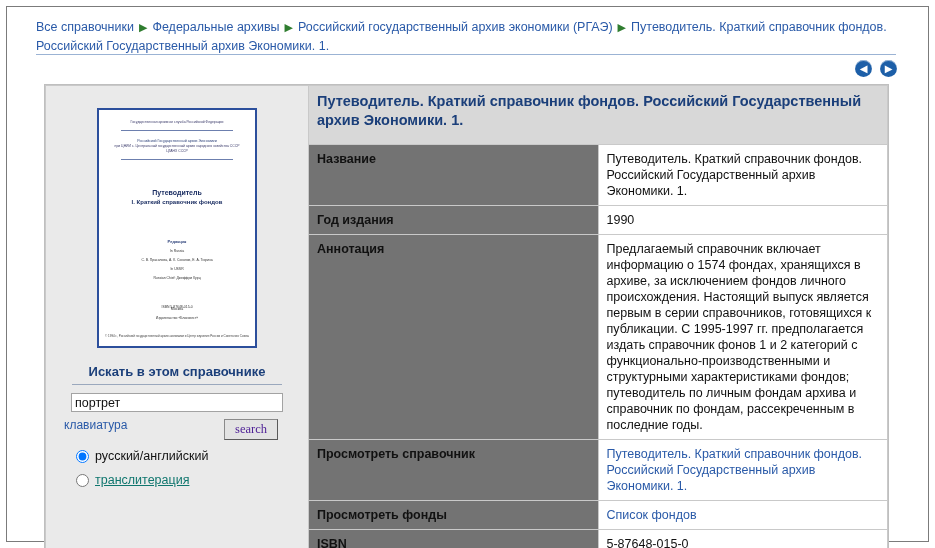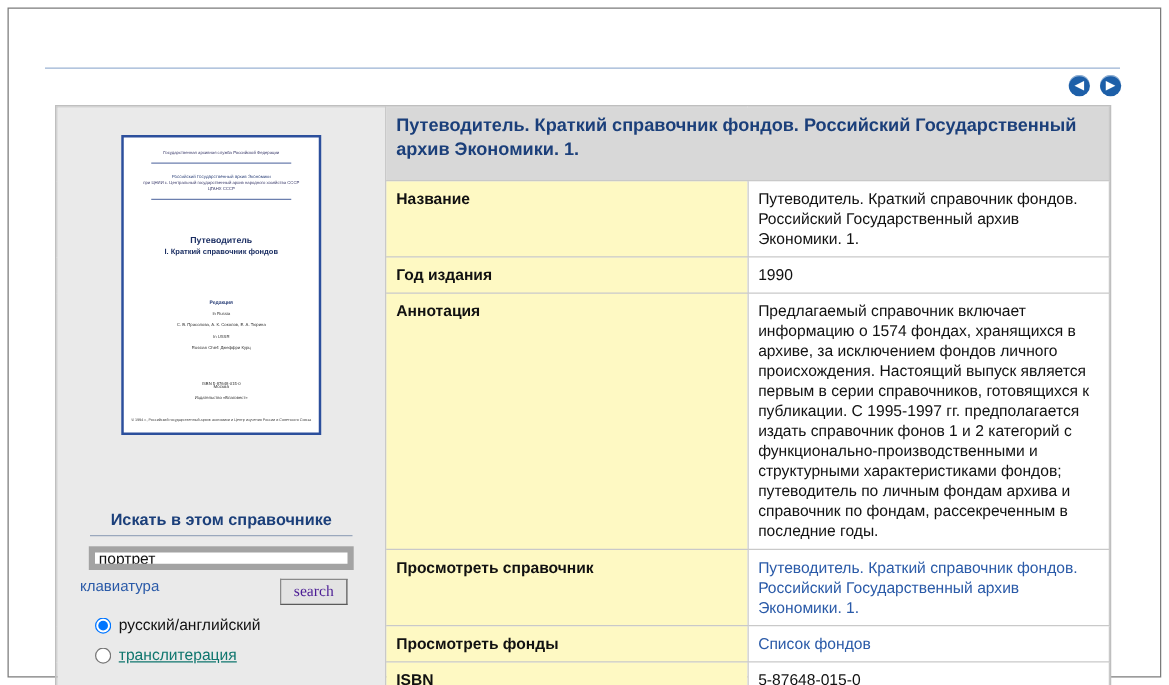--- a/index.html
+++ b/index.html
@@ -111,21 +111,21 @@
     padding: 10px 12px 8px 12px;
   }
   .header-title {
     color: #1b3f7a;
     font-size: 14.5px;
     font-weight: bold;
     line-height: 19px;
   }
   td.label {
     width: 190px;
-    background: #fef9c3;
+    background: #737373;
     color: #1b3f7a;
     font-weight: bold;
     font-size: 12.5px;
     margin-top: 30px;
   }
   td.value {
     background: #ffffff;
   }
   td.value a {
     color: #2a5aa8;
@@ -160,35 +160,34 @@
   .cover .c-ed { margin-top: 34px; font-size: 4px; color:#2a3f78; font-weight:bold;}
   .cover .c-names { margin-top: 4px; font-size:3.4px; color:#333; line-height:5px;}
   .cover .c-city { margin-top: 26px; font-size: 3.6px; color:#333;}
   .cover .c-isbn { position:absolute; left:0; right:0; bottom: 36px; font-size: 3.4px; color:#333;}
   .cover .c-foot { position:absolute; left:6px; right:6px; bottom: 8px; font-size:3px; color:#444; line-height:4.4px;}
   
   .searchbox {
     background: #eaeaea;
     padding: 6px 10px 12px 10px;
     text-align: center;
-    margin-top: 44px;
   }
   .search-title {
     color: #1b3f7a;
     font-size: 13px;
     font-weight: bold;
     padding-bottom: 4px;
     border-bottom: 1px solid #9aa8bd;
     display: block;
     margin: 0 8px 8px 8px;
   }
   .search-input {
     width: 212px;
     height: 19px;
-    border: 5px solid #a3a3a3;
+    border: 1px solid #a3a3a3;
     font-size: 12.5px;
     padding: 1px 3px;
     box-sizing: border-box;
     font-family: "Liberation Sans", sans-serif;
     background: #ffffff;
     color: #111;
   }
   .kbd-link {
     display: block;
     margin-top: 5px;
@@ -234,20 +233,23 @@
   }
   .footer a { color: #2a5aa8; text-decoration: none; }
   .footer .sep { color: #555; margin: 0 3px; }
 </style>
 </head>
 <body>
 
 <div id="page">
   <div class="frame"></div>
 
+  <div class="breadcrumb">
+    <a href="#">Все справочники</a><span class="bc-sep">▶</span><a href="#">Федеральные архивы</a><span class="bc-sep">▶</span><a href="#">Российский государственный архив экономики (РГАЭ)</a><span class="bc-sep">▶</span><a href="#">Путеводитель. Краткий справочник фондов. Российский Государственный архив Экономики. 1.</a>
+  </div>
   <div class="bc-line"></div>
 
   <div class="nav-arrows">
     <div class="arrow-btn">
         <span>◀</span>
       </div>
     <div class="arrow-btn">
         <span>▶</span>
       </div>
   </div>

